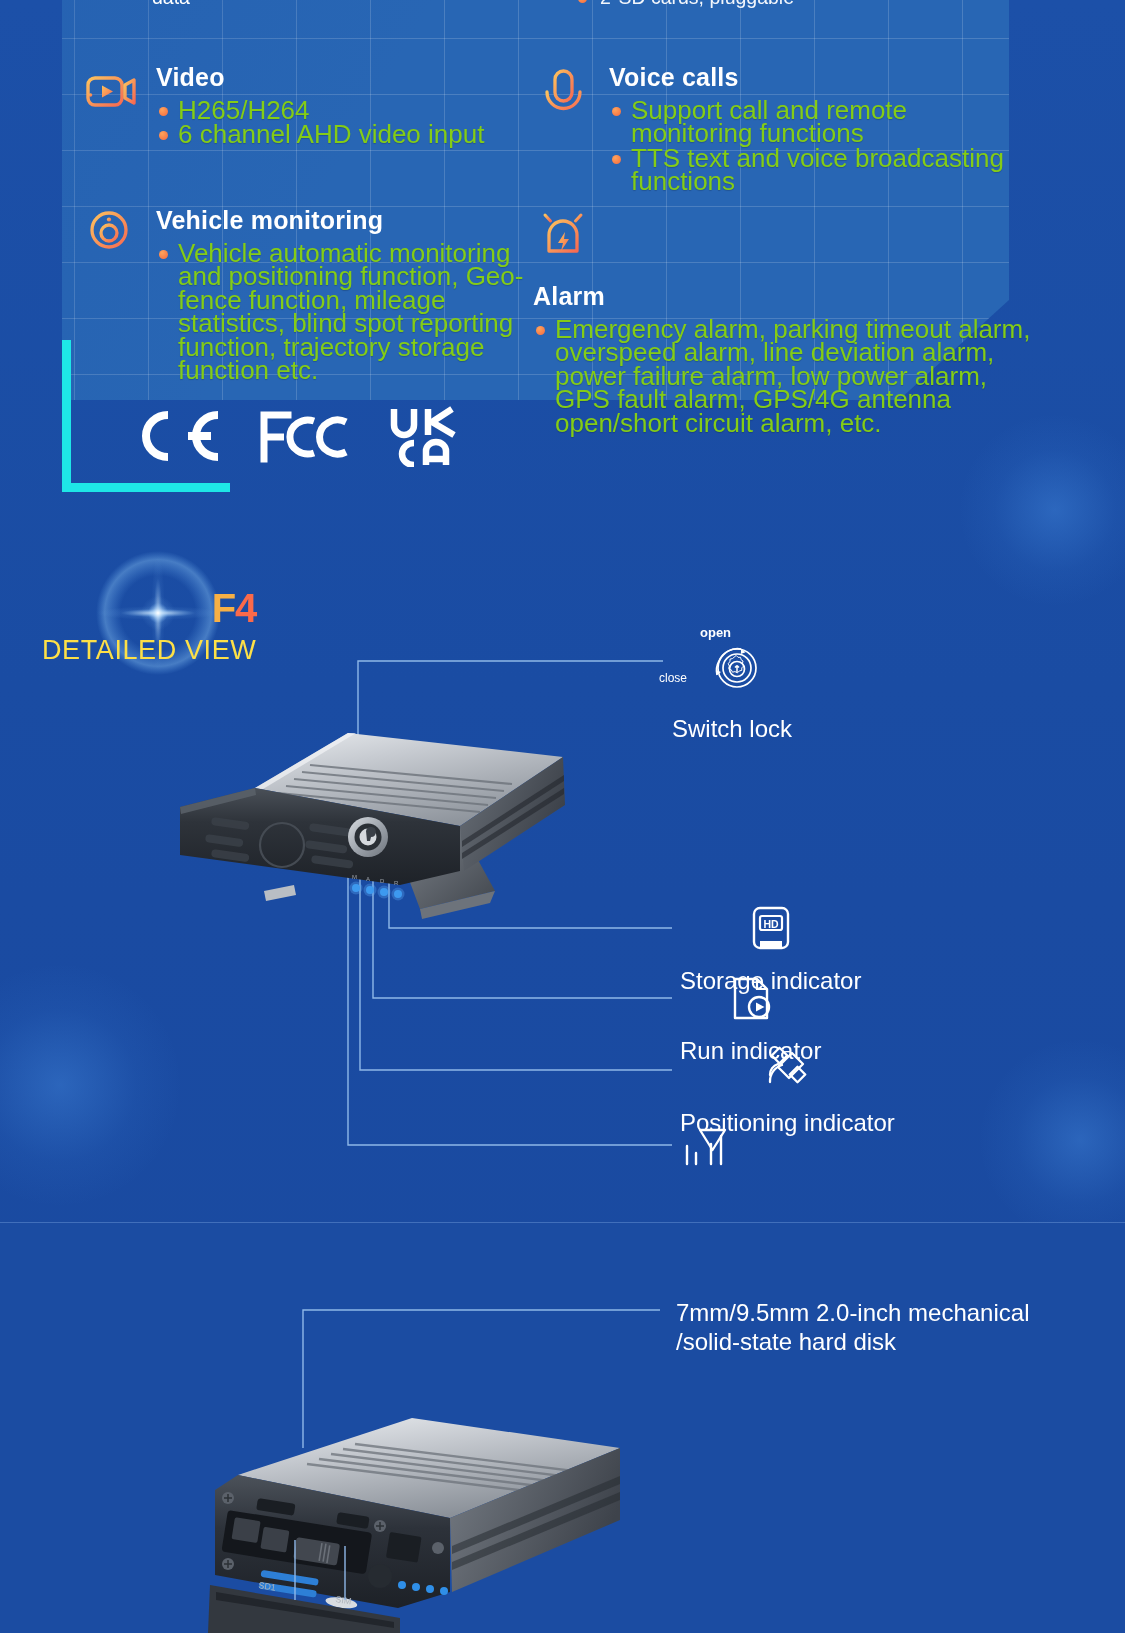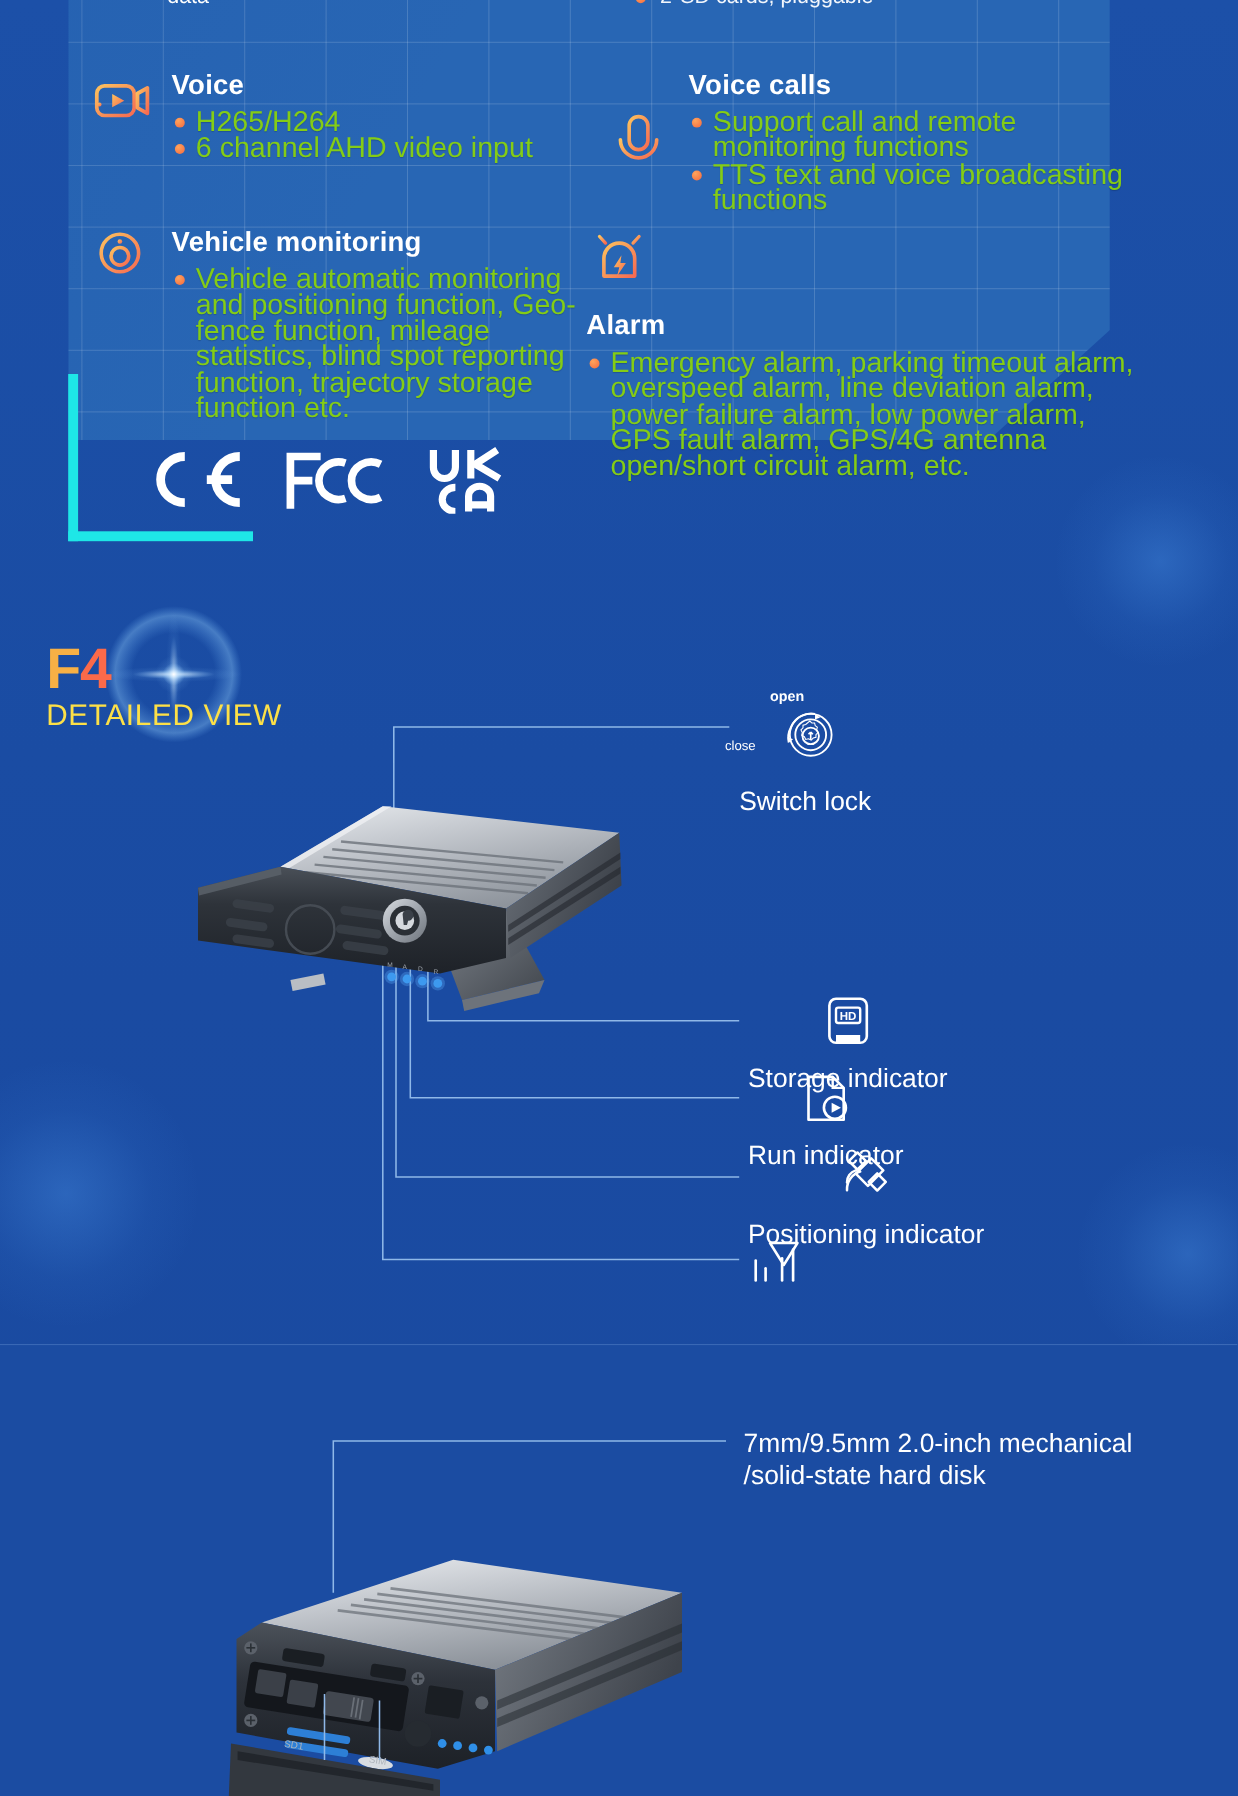--- a/index.html
+++ b/index.html
@@ -76,21 +76,21 @@
     content:""; position:absolute; left:-22px; top:8px; width:9px; height:9px; border-radius:50%;
     background:radial-gradient(circle at 35% 30%, #ffa45c, #f4683f);
   }
 
   
   .certs { position:absolute; left:126px; top:405px; display:flex; align-items:center; gap:34px; }
 
   
   .detail-section { position:absolute; left:0; top:525px; width:1125px; height:700px; }
   .f4-block { position:absolute; left:42px; top:60px; }
-  .f4 { font-size:52px; font-weight:bold; line-height:46px; letter-spacing:-1px;}
+  .f4 { font-size:40px; font-weight:bold; line-height:46px; letter-spacing:-1px;text-align:right;}
   .f4 .f { color:#f7b045; }
   .f4 .four { color:#fa6a4a; }
   .f4-sub { color:#fde047; font-size:27px; letter-spacing:.6px; margin-top:4px;}
   .lens-flare{
     position:absolute; left:88px; top:18px; width:140px; height:140px; pointer-events:none;
   }
 
   .dvr-photo { position:absolute; left:160px; top:170px; width:420px; height:250px; }
   .dvr2-photo { position:absolute; left:150px; top:1370px; width:470px; height:263px; }
 
@@ -139,29 +139,29 @@
                 <stop offset="1" stop-color="#f76a52"></stop>
               </linearGradient>
             </defs>
           <rect x="8" y="16" width="34" height="27" rx="7" fill="none" stroke="url(#gv)" stroke-width="3.4"></rect>
           <path d="M45 23 L54 18 L54 41 L45 36 Z" fill="none" stroke="url(#gv)" stroke-width="3.4" stroke-linejoin="round"></path>
           <path d="M22 23.5 L33 29.5 L22 35.5 Z" fill="url(#gv)"></path>
           <circle cx="10.5" cy="33" r="1.8" fill="url(#gv)"></circle>
         </svg>
       </div>
       <div class="spec-body">
-        <div class="spec-title">Voice</div>
+        <div class="spec-title">Video</div>
         <ul class="bullets">
           <li>H265/H264</li>
           <li>6 channel AHD video input</li>
         </ul>
       </div>
     </div>
 
-    <div class="spec-item" style="left:550px; top:62px; width:500px;align-items:center;">
+    <div class="spec-item" style="left:533px; top:62px; width:500px;">
       <div class="spec-icon">
         <svg width="62" height="62" viewBox="0 0 62 62">
           <defs>
               <linearGradient id="gm" x1="0" y1="0" x2="1" y2="1">
             <stop offset="0" stop-color="#fcc25e"></stop>
                 <stop offset="1" stop-color="#f76a52"></stop>
               </linearGradient>
             </defs>
           <rect x="22" y="9" width="17" height="30" rx="8.5" fill="none" stroke="url(#gm)" stroke-width="3.3"></rect>
           <path d="M14 30 a16.5 16.5 0 0 0 33 0" fill="none" stroke="url(#gm)" stroke-width="3.3" stroke-linecap="round"></path>

